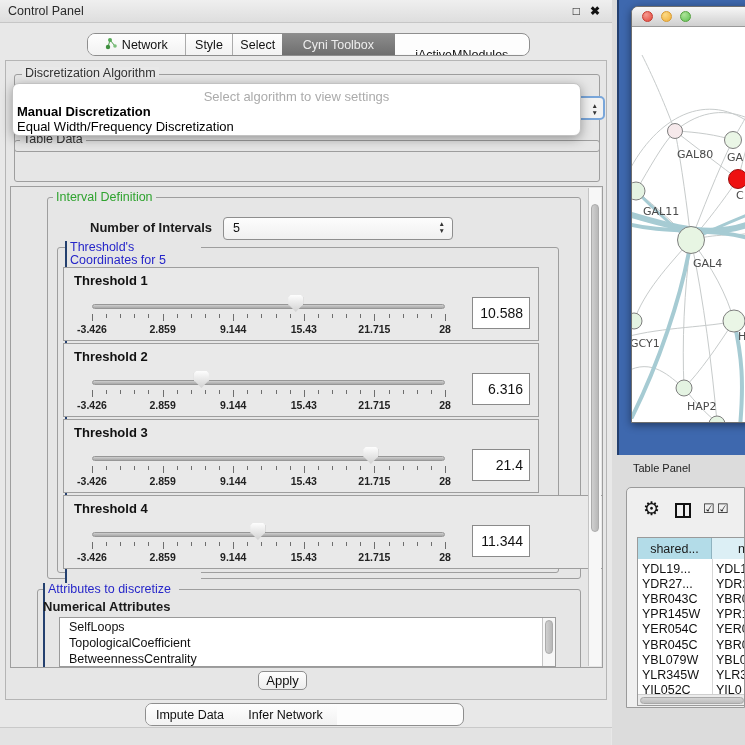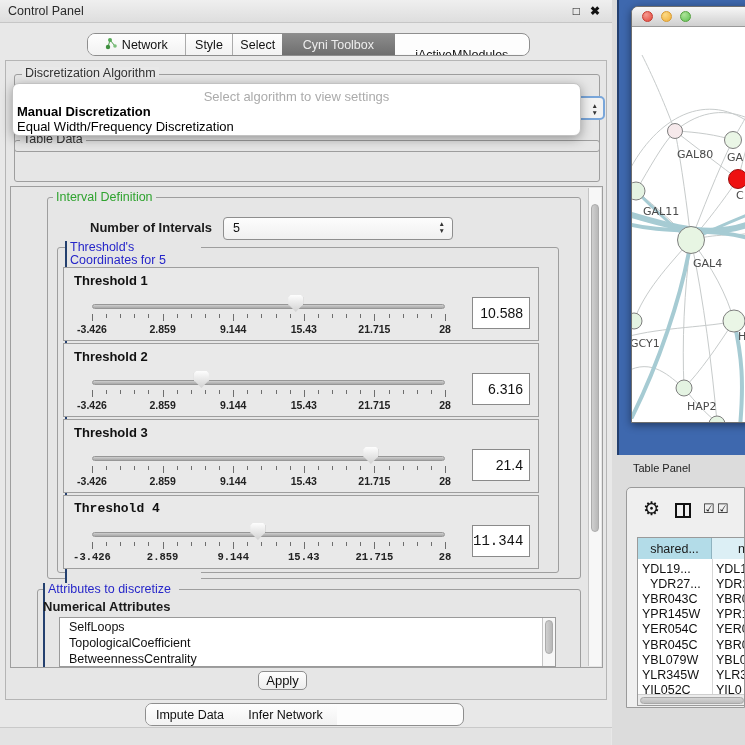--- a/index.html
+++ b/index.html
@@ -275,21 +275,21 @@
             <div class="tick" style="left: 366.88px; top: 46px; height: 4px;"></div>
             <div class="tick" style="left: 381px; top: 46px; height: 7px;"></div>
             <div class="scalelab" style="left: 28px; top: 55px;">-3.426</div>
             <div class="scalelab" style="left: 98.6px; top: 55px;">2.859</div>
             <div class="scalelab" style="left: 169.2px; top: 55px;">9.144</div>
             <div class="scalelab" style="left: 239.8px; top: 55px;">15.43</div>
             <div class="scalelab" style="left: 310.4px; top: 55px;">21.715</div>
             <div class="scalelab" style="left: 381px; top: 55px;">28</div>
             <div class="valbox" style="left: 408px; top: 29px; width: 58px; height: 32px;">21.4</div>
           </div>
-          <div class="thr" style="left: 52px; top: 308px; width: 476px; height: 74px; font-family: Liberation Mono, monospace;">
+          <div class="thr" style="left: 52px; top: 308px; width: 562px; height: 74px;">
             <div class="lab">Threshold 4</div>
             <div class="track" style="left: 28px; top: 36px; width: 353px;"></div>
             <div class="thumb" style="left: 186.408px; top: 27px;"></div>
             <div class="tick" style="left: 28px; top: 46px; height: 7px;"></div>
             <div class="tick" style="left: 42.12px; top: 46px; height: 4px;"></div>
             <div class="tick" style="left: 56.24px; top: 46px; height: 4px;"></div>
             <div class="tick" style="left: 70.36px; top: 46px; height: 4px;"></div>
             <div class="tick" style="left: 84.48px; top: 46px; height: 4px;"></div>
             <div class="tick" style="left: 98.6px; top: 46px; height: 7px;"></div>
             <div class="tick" style="left: 112.72px; top: 46px; height: 4px;"></div>
@@ -428,21 +428,21 @@
         <div class="th" style="left:0;width:74px;background:#B3DCE8;">
           <span>shared...</span>
         </div>
         <div class="th" style="left:74px;width:60px;background:#DCEFF5;justify-content:flex-start;padding-left:26px;">
           <span>na</span>
         </div>
         <div class="abs" style="left:74px;top:21px;width:1px;height:137px;background:#D6D6D6;"></div>
         <div>
             <div class="cell" style="left: 4px; top: 24px;">YDL19...</div>
             <div class="cell" style="left: 78px; top: 24px;">YDL1</div>
-            <div class="cell" style="left: 12px; top: 39.1px;">YDR27...</div>
+            <div class="cell" style="left: 4px; top: 39.1px;">YDR27...</div>
             <div class="cell" style="left: 78px; top: 39.1px;">YDR2</div>
             <div class="cell" style="left: 4px; top: 54.2px;">YBR043C</div>
             <div class="cell" style="left: 78px; top: 54.2px;">YBR0</div>
             <div class="cell" style="left: 4px; top: 69.3px;">YPR145W</div>
             <div class="cell" style="left: 78px; top: 69.3px;">YPR1</div>
             <div class="cell" style="left: 4px; top: 84.4px;">YER054C</div>
             <div class="cell" style="left: 78px; top: 84.4px;">YER0</div>
             <div class="cell" style="left: 4px; top: 99.5px;">YBR045C</div>
             <div class="cell" style="left: 78px; top: 99.5px;">YBR0</div>
             <div class="cell" style="left: 4px; top: 114.6px;">YBL079W</div>

